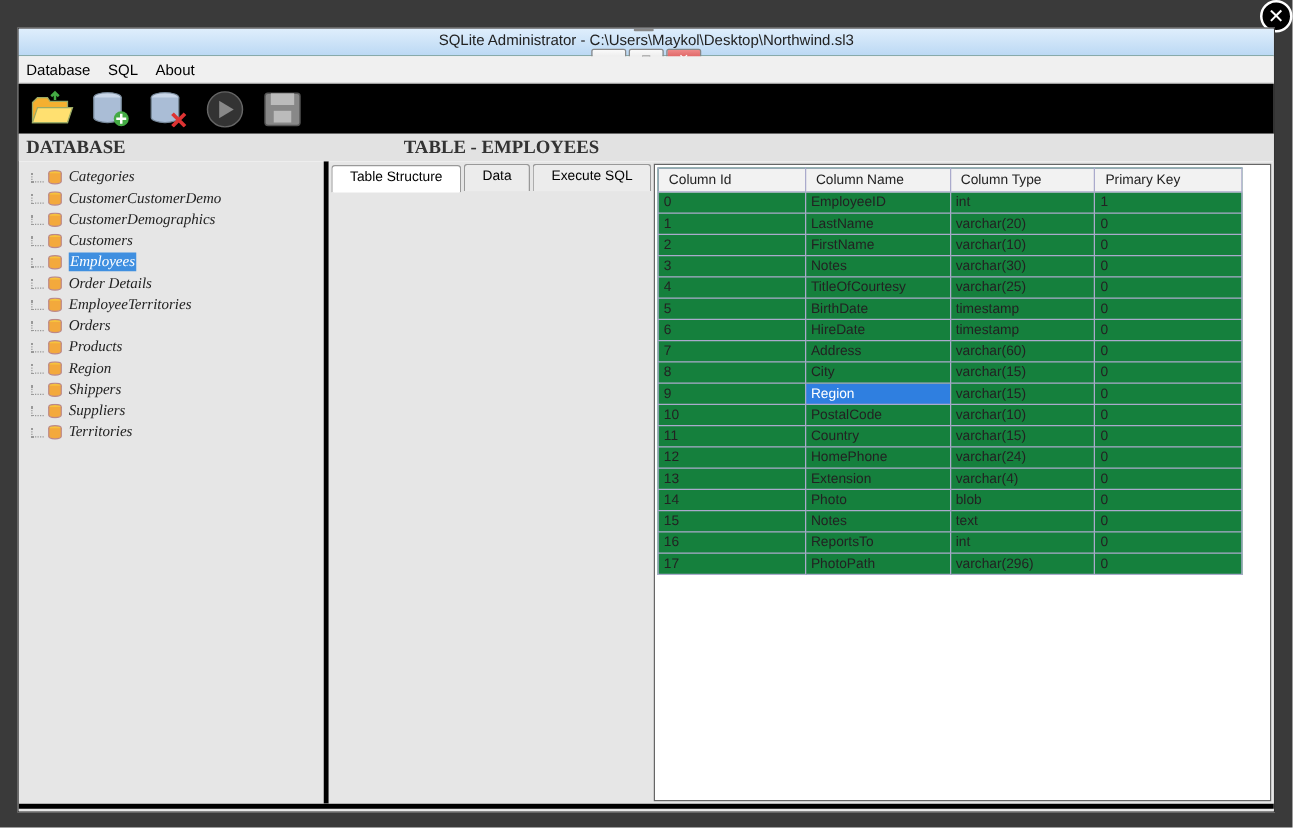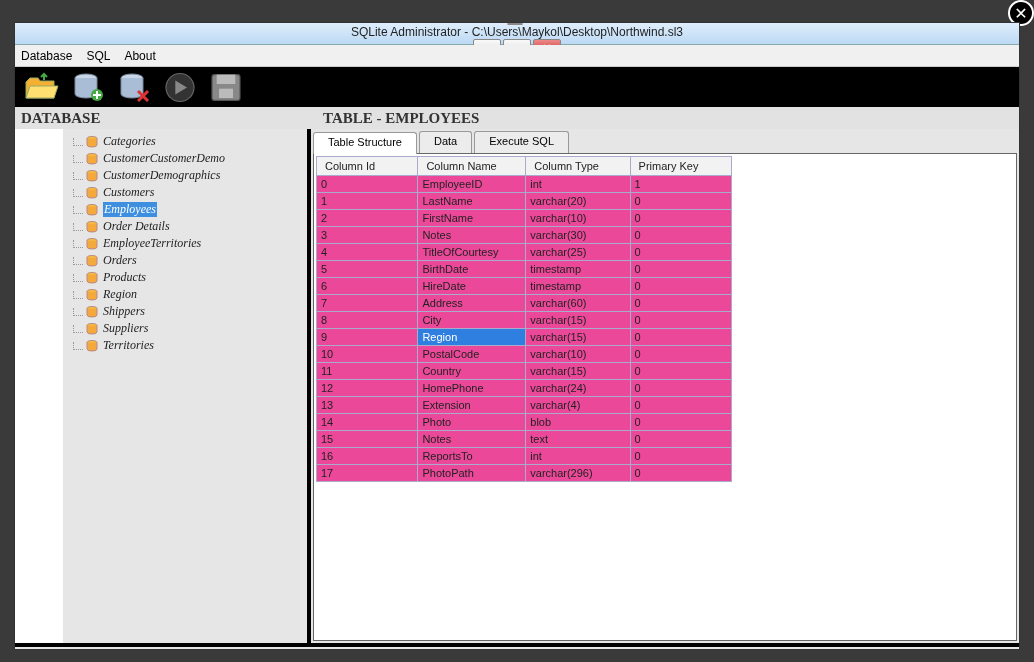--- a/index.html
+++ b/index.html
@@ -96,21 +96,20 @@
   flex: 1;
   font-weight: bold;
   font-size: 15px;
   color: #333;
   padding-left: 60px;
 }
 .mainarea {
   flex: 1;
   display: flex;
   overflow: hidden;
-  padding-left: 48px;
 }
 .sidebar {
   width: 248px;
   background: #e6e6e6;
   border-right: 4px solid #000;
   padding: 4px 2px;
 }
 .tree-item {
   display: flex;
   align-items: center;
@@ -137,21 +136,20 @@
   border-left: 1px dotted #999;
   border-bottom: 1px dotted #999;
   height: 8px;
   margin-left: -12px;
   margin-right: 2px;
 }
 .content {
   flex: 1;
   background: #e6e6e6;
   display: flex;
-  flex-direction: column;
   padding: 2px;
 }
 .tabs {
   display: flex;
   height: 22px;
 }
 .tab {
   border: 1px solid #999;
   border-bottom: none;
   background: #ececec;
@@ -167,23 +165,23 @@
 }
 .panel {
   flex: 1;
   background: #fff;
   border: 1px solid #666;
   overflow: auto;
   padding: 2px;
 }
 .grid {
   border-collapse: collapse;
-  width: 416px;
+  width: 468px;
   font-size: 11px;
-  background: #ec4899;
+  background: #15803d;
 }
 .grid th {
   background: #f2f2f2;
   border: 1px solid #aac;
   text-align: left;
   padding: 3px 8px;
   font-weight: normal;
   color: #222;
 }
 .grid td {

